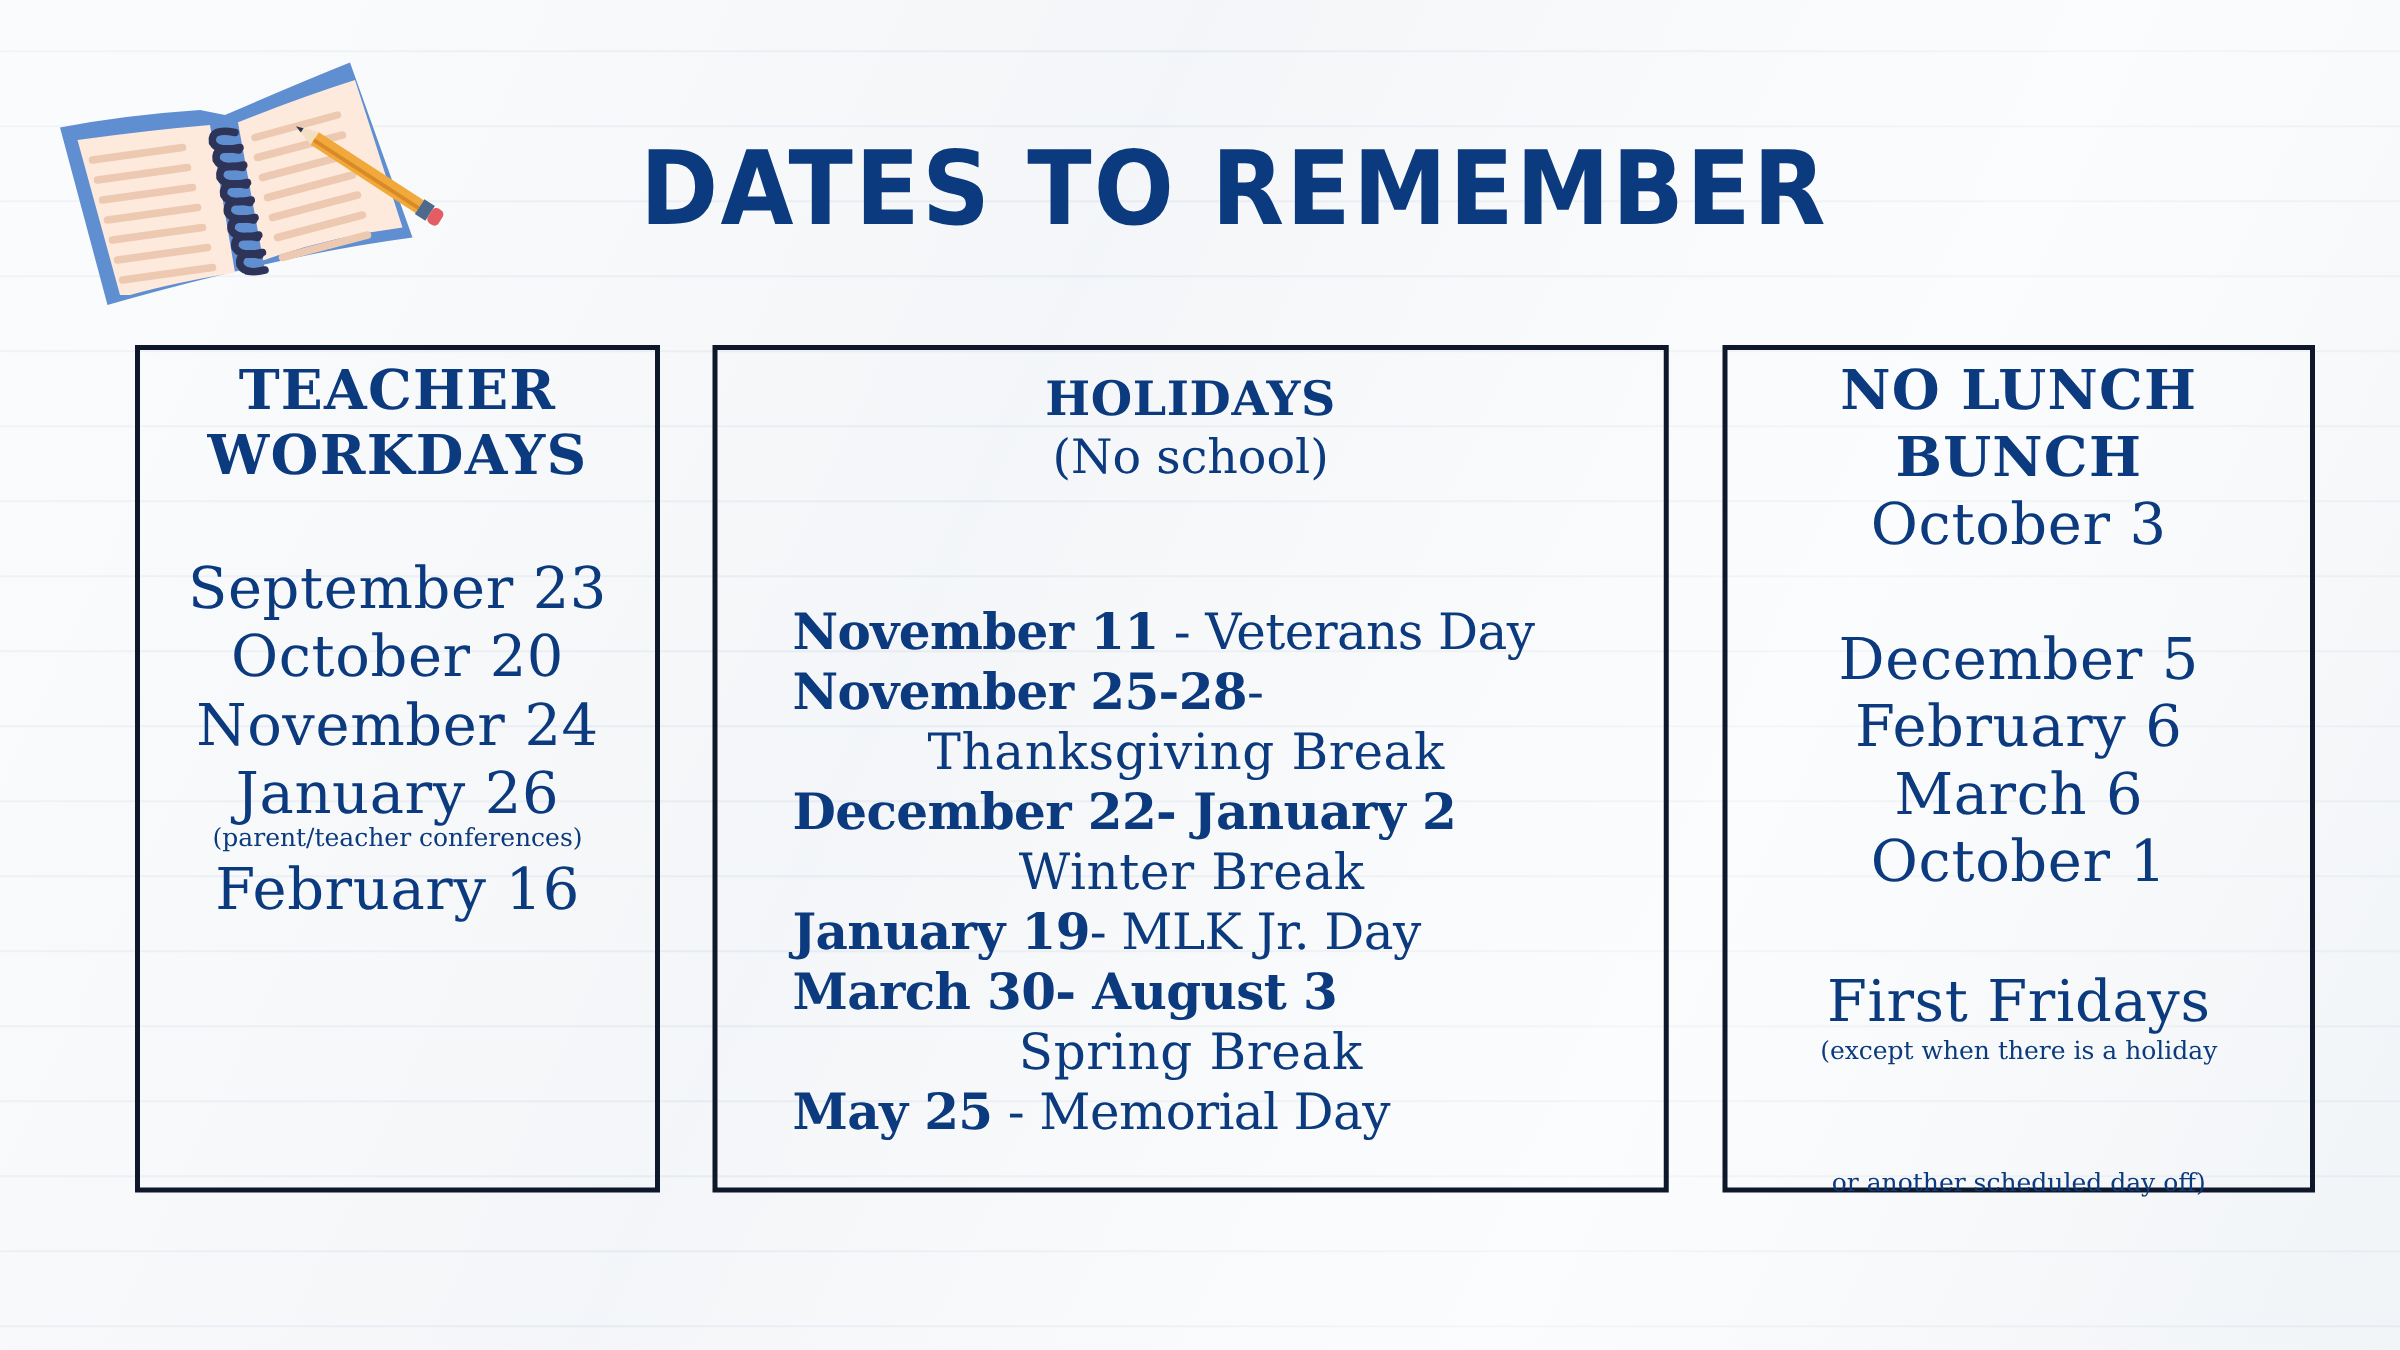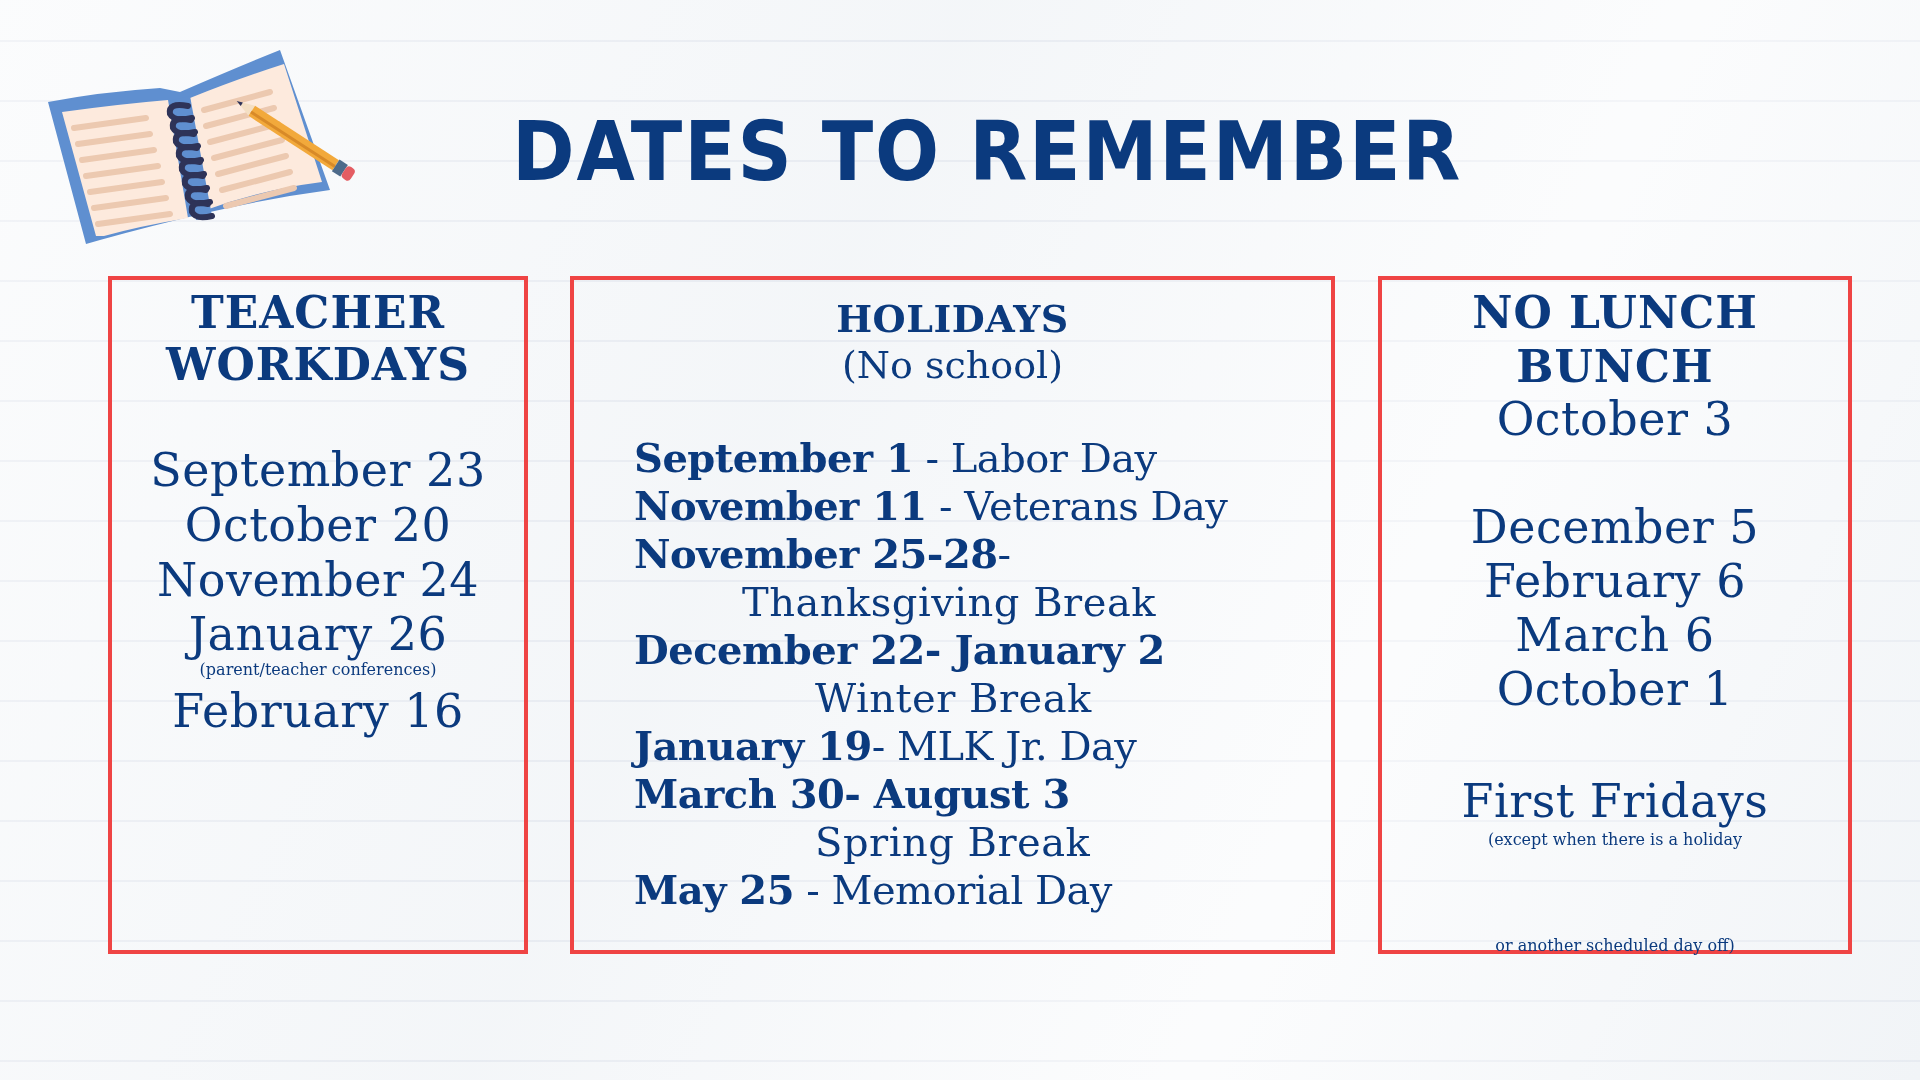--- a/index.html
+++ b/index.html
@@ -23,31 +23,31 @@
   .title {
     position:absolute; left:512px; top:108px; width:905px; height:88px;
     font-family:"DejaVu Sans", "Liberation Sans", sans-serif;
     font-weight:bold; font-size:82px; letter-spacing:2px;
     color:#0b3a7e; line-height:88px; white-space:nowrap;
     transform:scaleX(0.92); transform-origin:left center;
   }
 
   .box {
     position:absolute; top:276px; height:670px;
-    border:4px solid #ef4444; box-sizing:content-box;
+    border:4px solid #0f172a; box-sizing:content-box;
   }
   #box-teacher { left:108px; width:412px; }
   #box-holidays { left:570px; width:757px; }
   #box-lunch { left:1378px; width:466px; }
 
   .center { position:absolute; left:0; right:0; text-align:center; white-space:nowrap; }
 
   .h-bold { font-weight:bold; font-size:44px; letter-spacing:1px; line-height:54px; }
   .date-lg { font-size:46px; line-height:54px; letter-spacing:0.5px; }
-  .note-sm { font-size:16px; line-height:28px; }
+  .note-sm { font-size:20px; line-height:28px; }
 
   .hol-line { position:absolute; left:60px; white-space:nowrap; font-size:40px; line-height:48px; letter-spacing:-0.5px; }
   .hol-line .b { font-weight:bold; }
   .hol-sub { position:absolute; white-space:nowrap; font-size:40px; line-height:48px; letter-spacing:0.5px; }
   .hol-head { font-weight:bold; font-size:38px; line-height:46px; letter-spacing:0.5px; }
   .hol-subhead { font-size:38px; line-height:46px; }
 </style>
 </head>
 <body>
 
@@ -112,23 +112,20 @@
   <div class="center date-lg" style="top:273px;">November 24</div>
   <div class="center date-lg" style="top:327px;">January 26</div>
   <div class="center note-sm" style="top:376px;">(parent/teacher conferences)</div>
   <div class="center date-lg" style="top:404px;">February 16</div>
 </section>
 
 <section class="box" id="box-holidays">
   <div class="center hol-head" style="top:16px;">HOLIDAYS</div>
   <div class="center hol-subhead" style="top:62px;">(No school)</div>
 
-  <div class="hol-line" style="top:154px;">
-    <span class="b">September 1</span><span> - </span><span>Labor Day</span>
-  </div>
   <div class="hol-line" style="top:202px;">
     <span class="b">November 11</span><span> - </span><span>Veterans Day</span>
   </div>
   <div class="hol-line" style="top:250px;">
     <span class="b">November 25-28</span><span>-</span>
   </div>
   <div class="hol-sub" style="top:298px; left:168px;">Thanksgiving Break</div>
   <div class="hol-line" style="top:346px;">
     <span class="b">December 22- January 2</span>
   </div>

